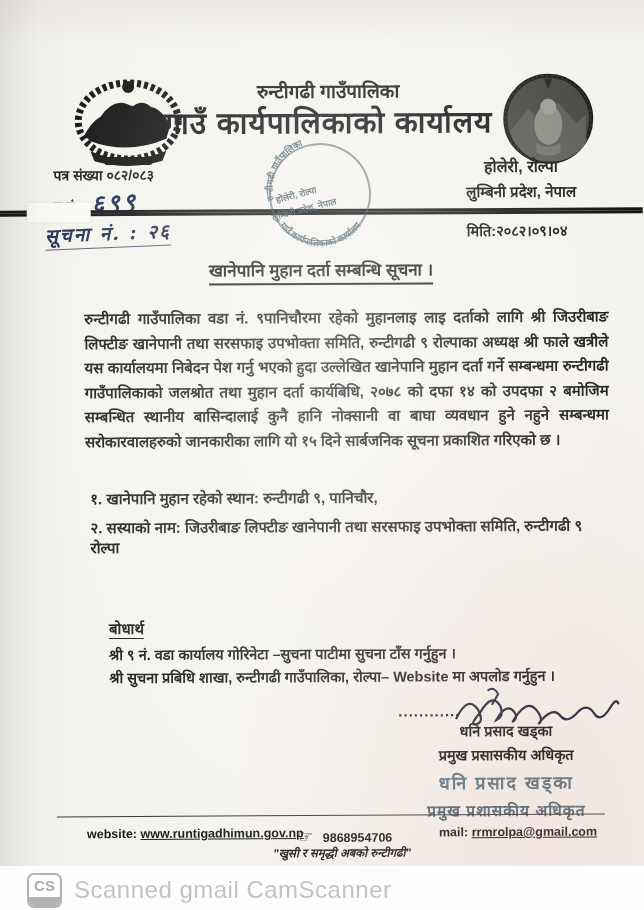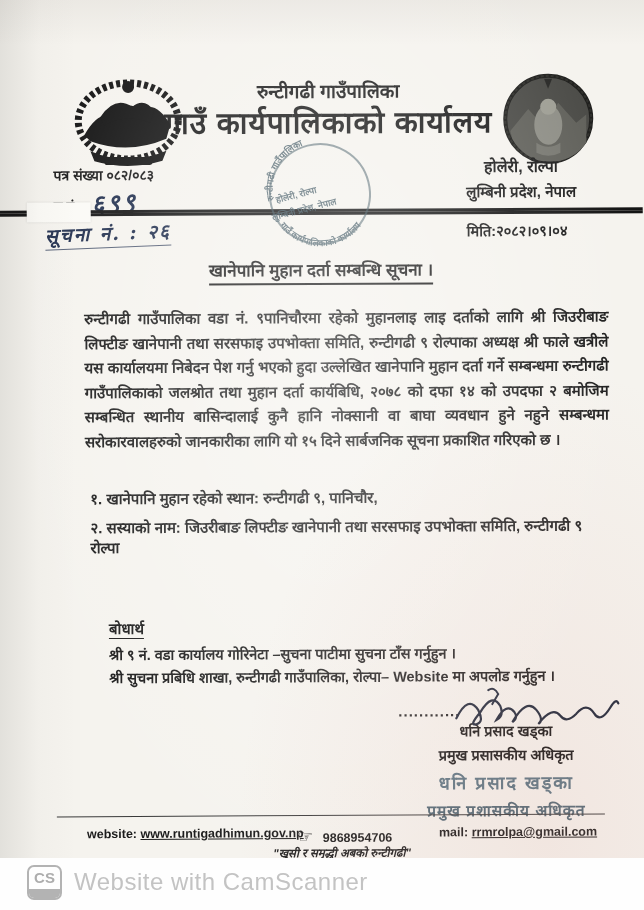--- a/index.html
+++ b/index.html
@@ -81,21 +81,21 @@
                 font-weight:bold; }
   .f-web { position:absolute; left:85px; top:0; }
   .url { text-decoration:underline; }
   .f-phone { position:absolute; left:296px; top:0; }
   .hand-glyph { font-size:17px; margin-right:6px; }
   .f-mail { position:absolute; left:437px; top:0; }
   .slogan { position:absolute; top:845px; left:220px; width:240px; text-align:center;
             font-size:11.5px; font-weight:bold; font-style:italic; color:#222; }
 
   
-  .cam-strip { position:absolute; bottom:0; left:0; width:644px; height:52px; background:#fefefe; z-index:6; }
+  .cam-strip { position:absolute; bottom:0; left:0; width:644px; height:44px; background:#fefefe; z-index:6; }
   .cs-badge { position:absolute; top:7px; left:27px; width:35px; height:35px;
               border:2.5px solid #b3b3b3; border-radius:7px; overflow:hidden; }
   .cs-badge-label { display:block; text-align:center; font-size:15px; font-weight:bold;
                     color:#adadad; line-height:21px; }
   .cs-badge-bar { position:absolute; bottom:0; left:0; width:100%; height:9px; background:#b3b3b3; }
   .cam-text { position:absolute; top:10px; left:74px; font-size:24px; color:#c3c3c3;
               font-weight:500; letter-spacing:0.5px; }
   .stamp-text-sm { font-size:9px; font-weight:bold; fill:#3d5560; }
 </style>
 </head>
@@ -200,17 +200,17 @@
       </div>
     </div>
     <div class="slogan">"खुसी र समृद्धी अबको रुन्टीगढी"</div>
   </div>
 
   <div class="cam-strip">
     <div class="cs-badge">
       <span class="cs-badge-label">CS</span>
       <div class="cs-badge-bar"></div>
     </div>
-    <div class="cam-text">Website with CamScanner</div>
+    <div class="cam-text">Scanned gmail CamScanner</div>
   </div>
 
   <div class="paper-texture"></div>
 </div>
 
 </body></html>

